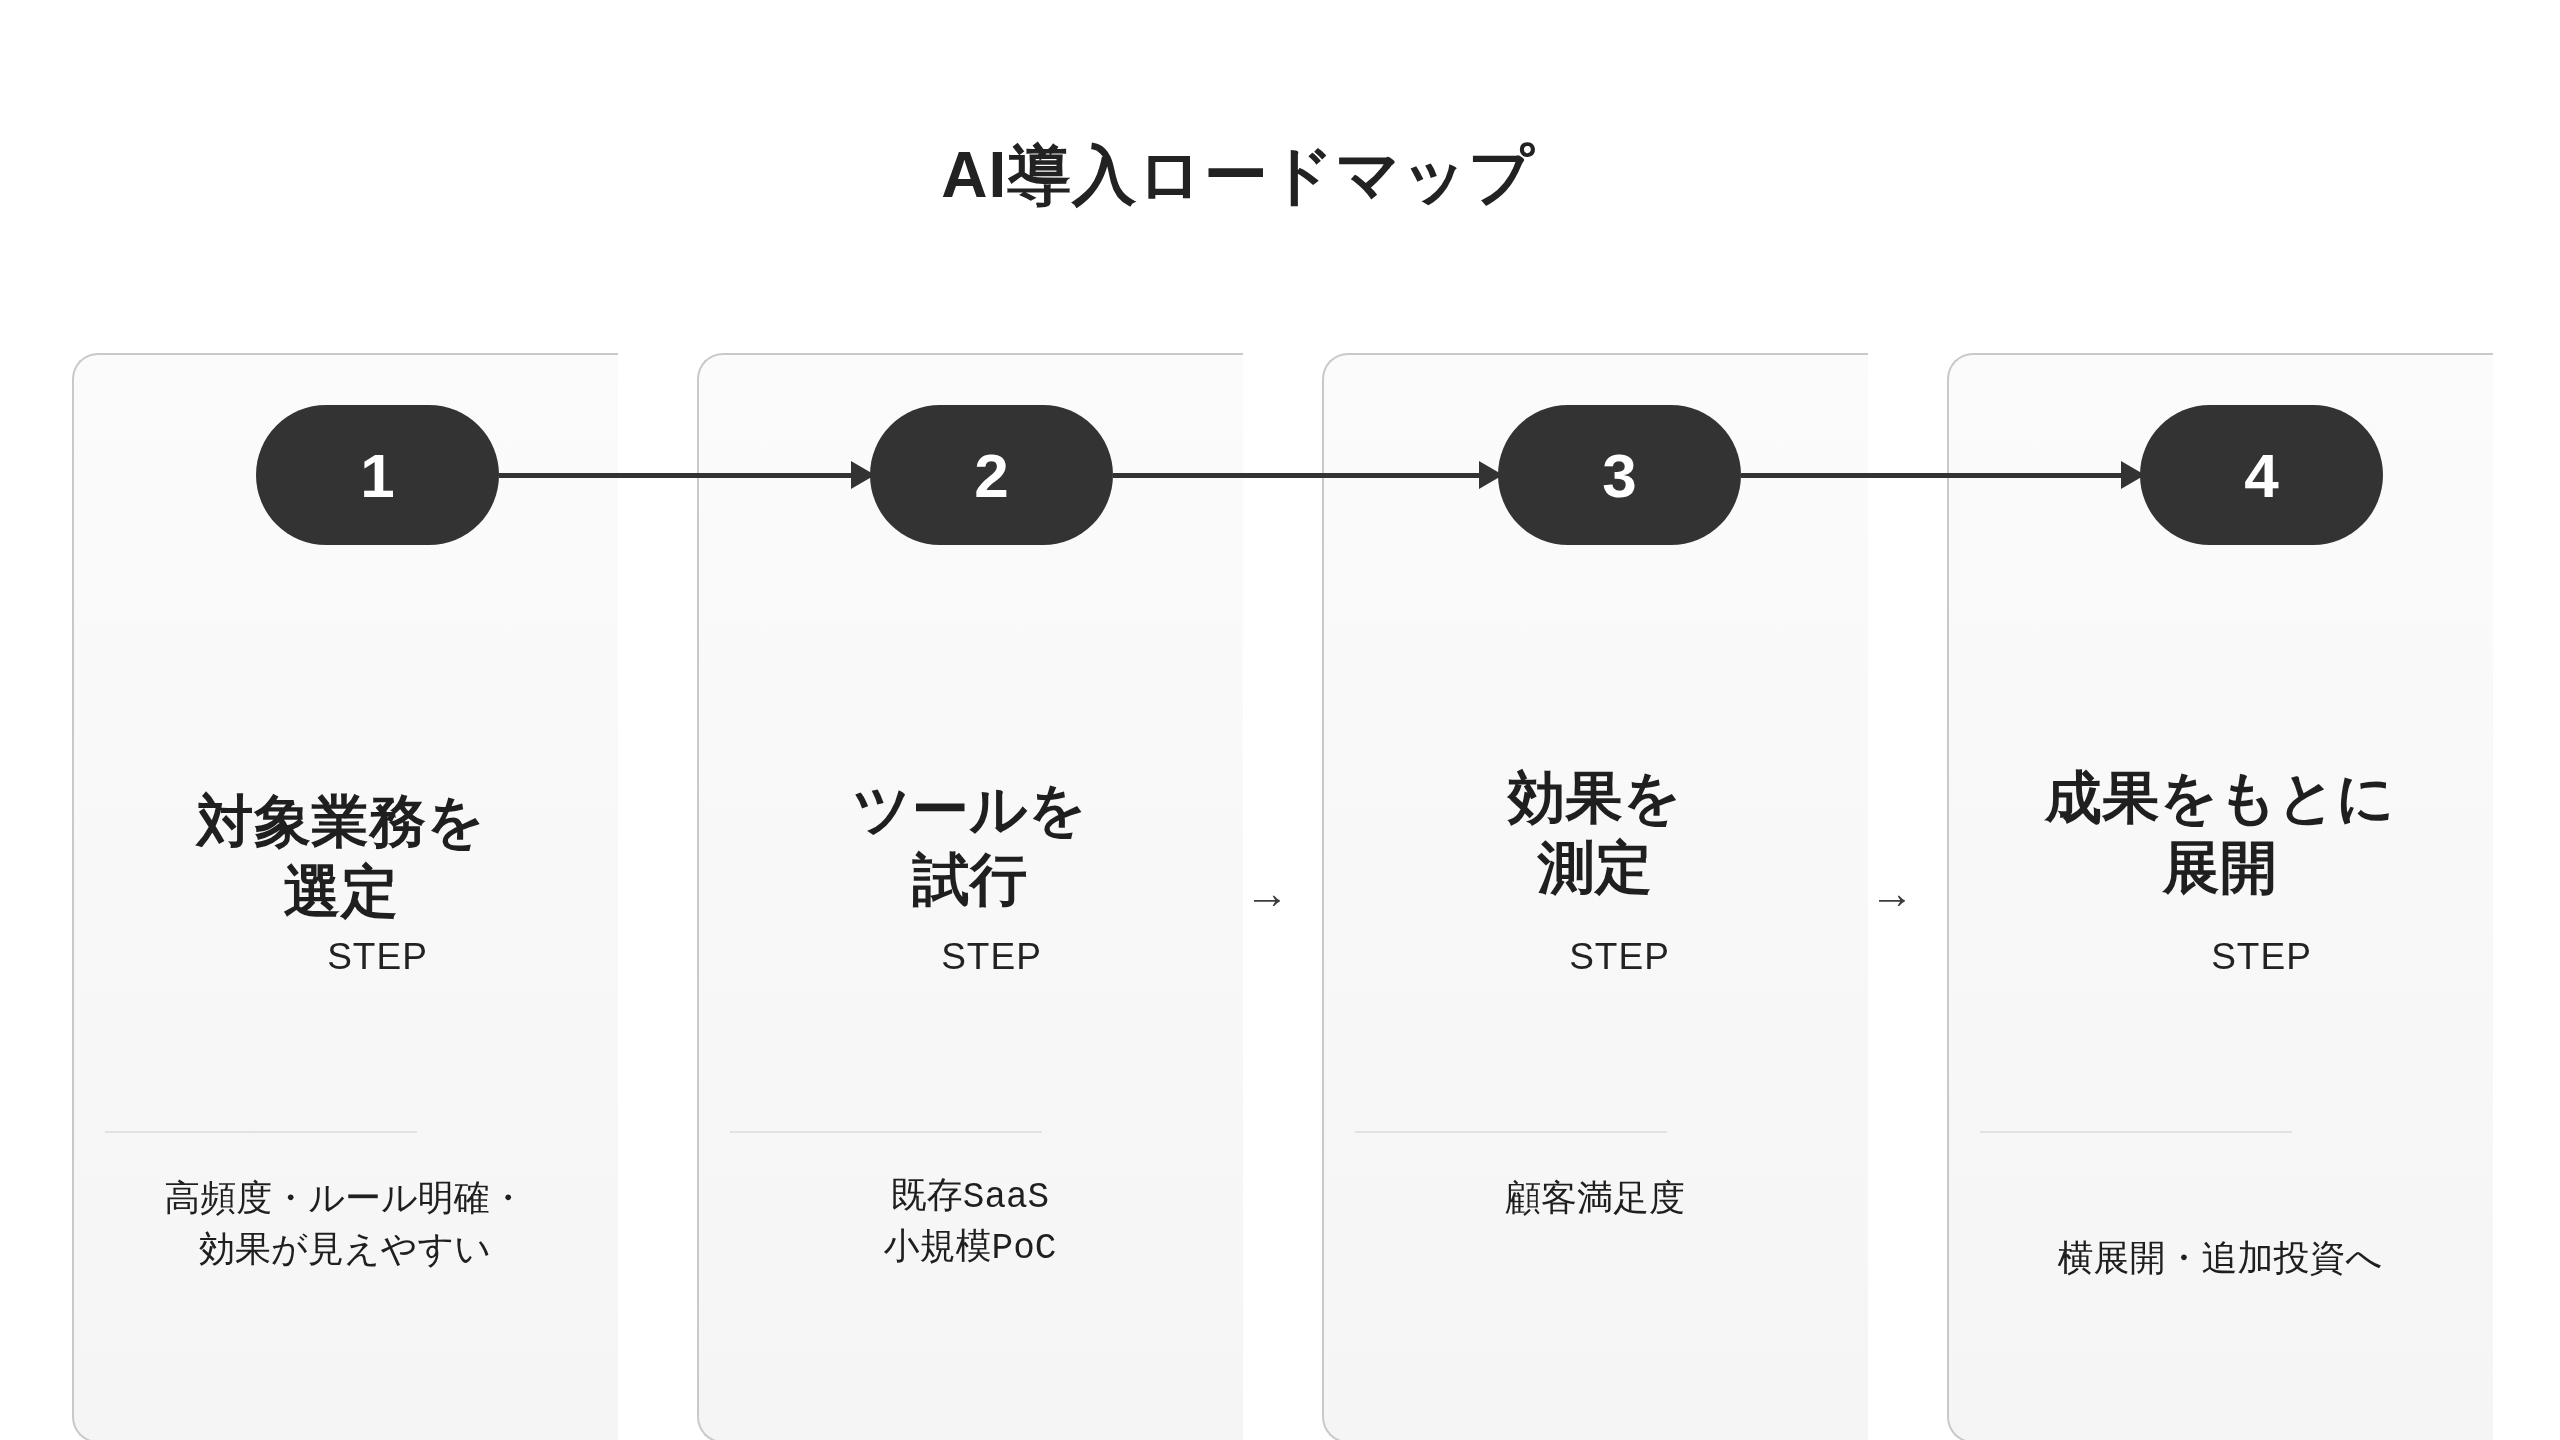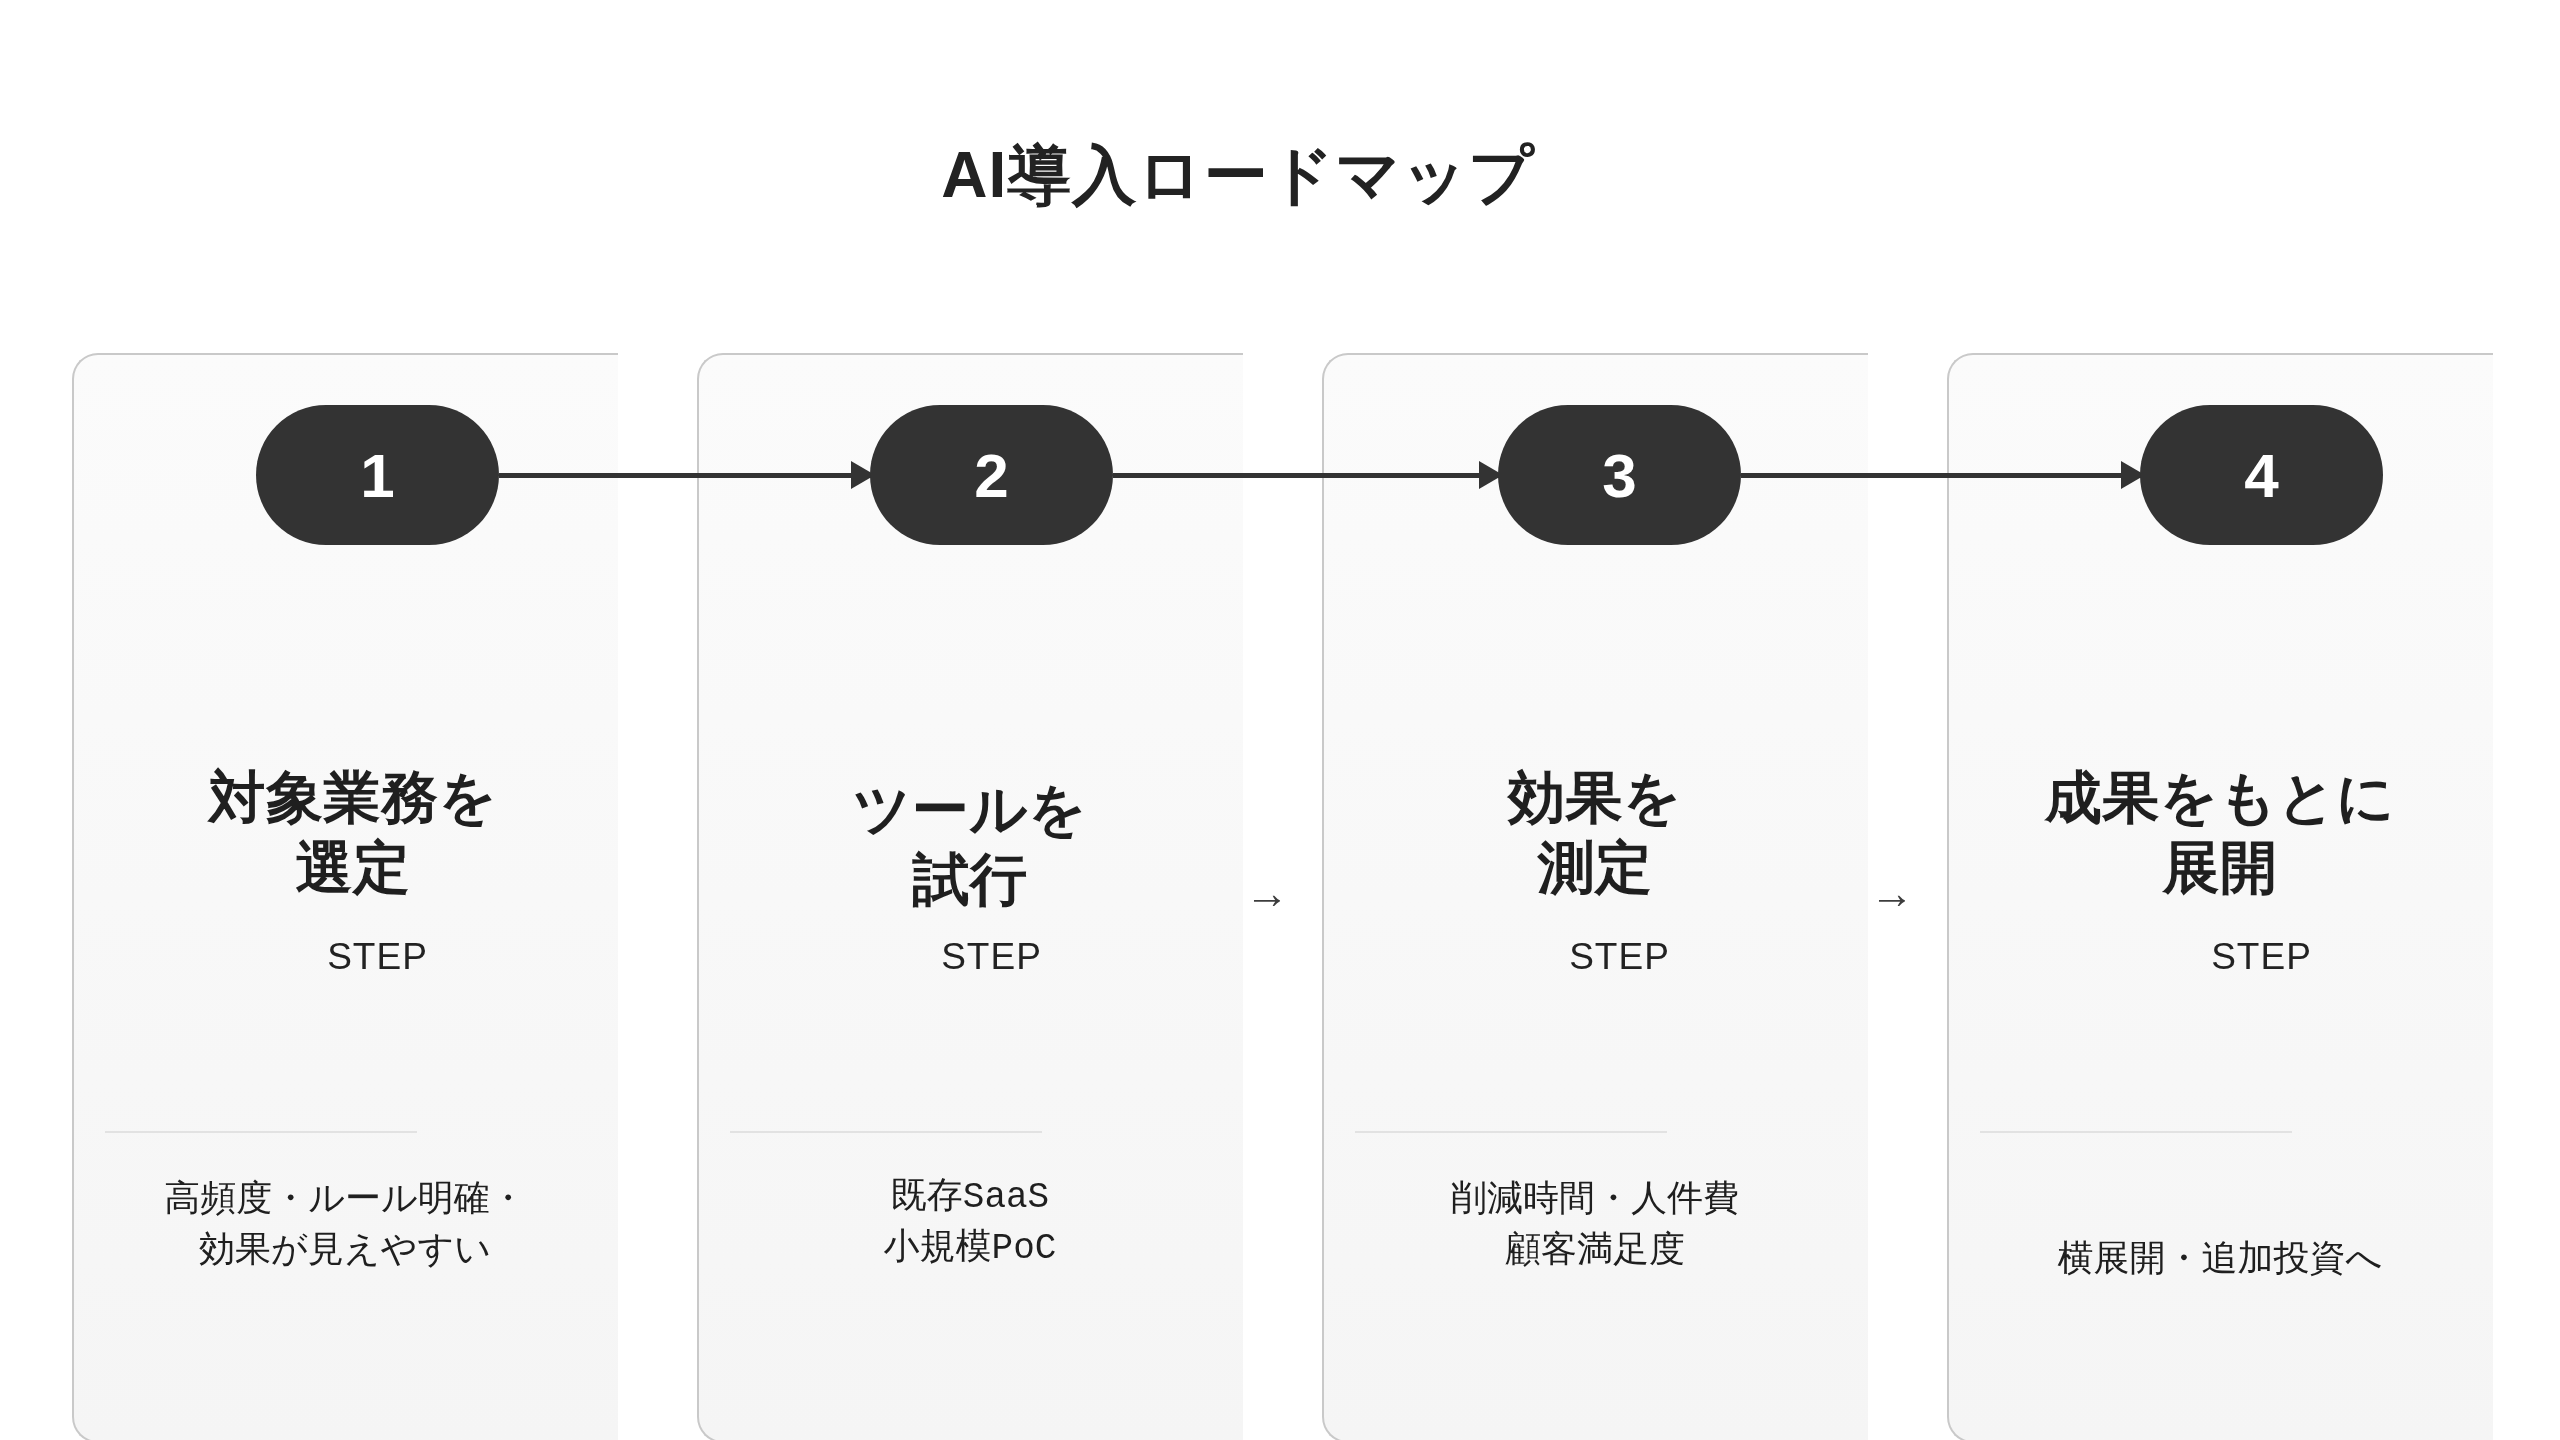--- a/index.html
+++ b/index.html
@@ -121,21 +121,21 @@
     top: 410px;
     width: 546px;
     text-align: center;
     font-size: 57px;
     font-weight: 700;
     line-height: 1.22;
     color: #1f1f1f;
     letter-spacing: 0.5px;
     z-index: 2;
   }
-  .card-heading.h1 { left: 80px; }
+  .card-heading.h1 { left: 68px; margin-top: 24px; }
   .card-heading.h2 { left: 697px; margin-top: 12px; }
   .card-heading.h3 { left: 1322px; }
   .card-heading.h4 { left: 1947px; }
 
   
   .card-divider {
     position: absolute;
     top: 778px;
     height: 2px;
     width: 312px;
@@ -229,21 +229,20 @@
 
   <div class="card-note n1">
     <span class="line-break">高頻度・ルール明確・</span>
     <span class="line-break">効果が見えやすい</span>
   </div>
   <div class="card-note n2">
     <span class="line-break">既存SaaS</span>
     <span class="line-break">小規模PoC</span>
   </div>
   <div class="card-note n3">
-    <span class="line-break">削減時間・人件費</span>
     <span class="line-break">顧客満足度</span>
   </div>
   <div class="card-note n4">
     <span class="line-break">横展開・追加投資へ</span>
   </div>
 
   <div class="mini-arrow m1">→</div>
   <div class="mini-arrow m2">→</div>
 
 </div>

